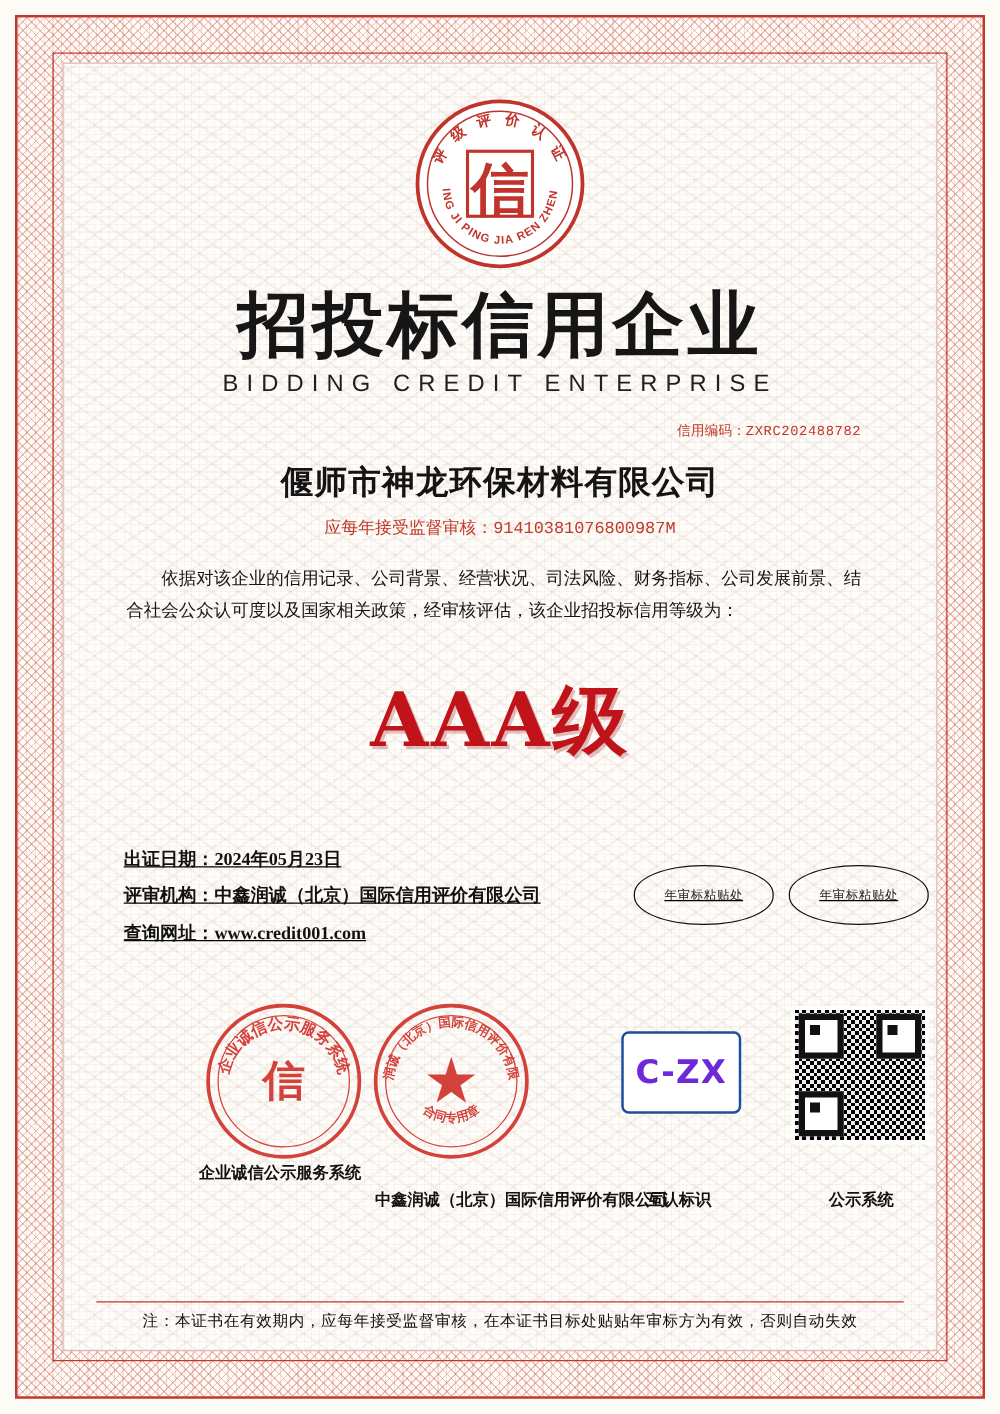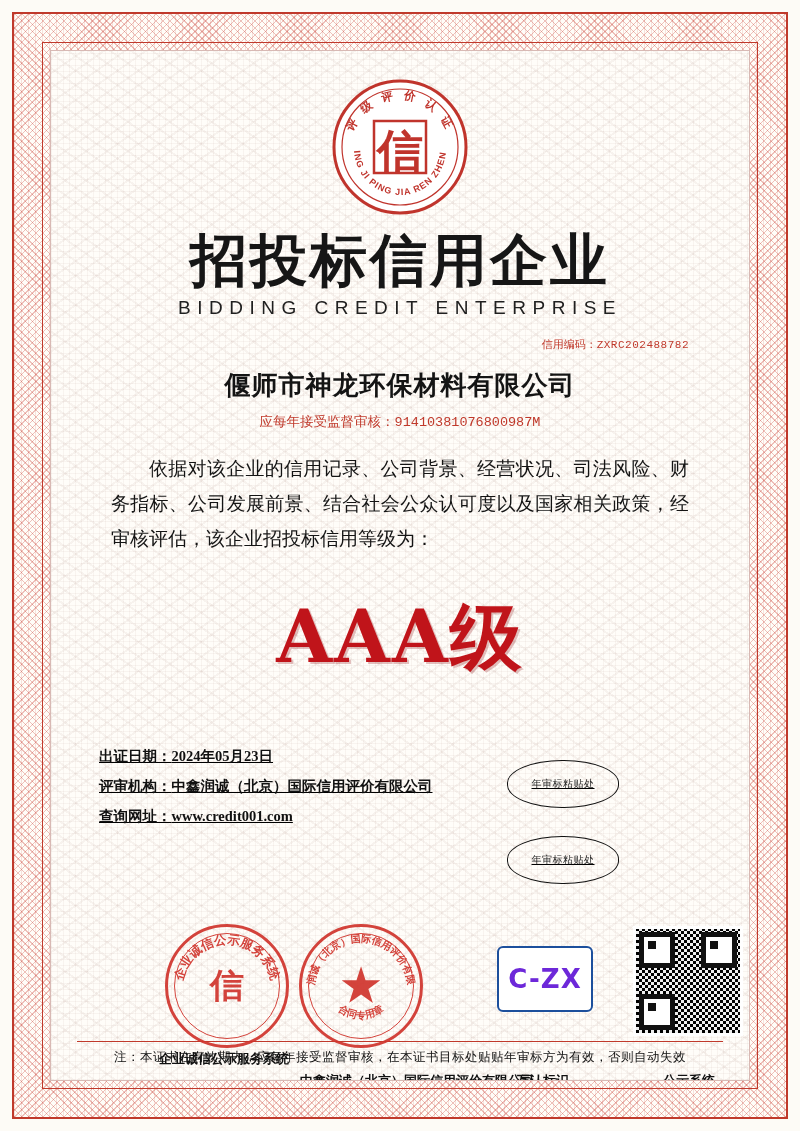--- a/index.html
+++ b/index.html
@@ -123,34 +123,34 @@
     text-align: center;
     margin-top: 10px;
     font-size: 13.5px;
     color: #c0392b;
   }
   .uscc .uscc-val {
     font-family: "Liberation Mono", monospace;
   }
 
   .body-text {
-    margin: 20px 34px 0 34px;
-    font-size: 19px;
+    margin: 20px 34px 0 24px;
+    font-size: 14px;
     line-height: 1.85;
     color: #141414;
     text-align: justify;
     text-indent: 2em;
   }
 
   .grade {
     text-align: center;
     margin-top: 34px;
     color: #c0141a;
     font-weight: bold;
-    font-size: 72px;
+    font-size: 60px;
     letter-spacing: 2px;
     font-family: "DejaVu Serif", "Liberation Serif", serif;
     text-shadow: 2px 2px 0 rgba(140,10,14,0.25);
   }
 
   
   .lower {
     display: flex;
     margin-top: 56px;
     padding: 0 16px 0 22px;
@@ -172,23 +172,22 @@
     padding-left: 28px;
   }
   .annual-title {
     font-size: 15.5px;
     font-weight: bold;
     color: #111;
     margin-bottom: 12px;
   }
   .stamp-slots {
     display: flex;
-    gap: 28px;
+    gap: 12px;
     margin-top: 18px;
-    flex-direction: column;
   }
   .stamp-slot {
     width: 110px;
     height: 46px;
     border: 1px solid #111;
     border-radius: 55px/23px;
     display: flex;
     align-items: center;
     justify-content: center;
     font-size: 10px;

